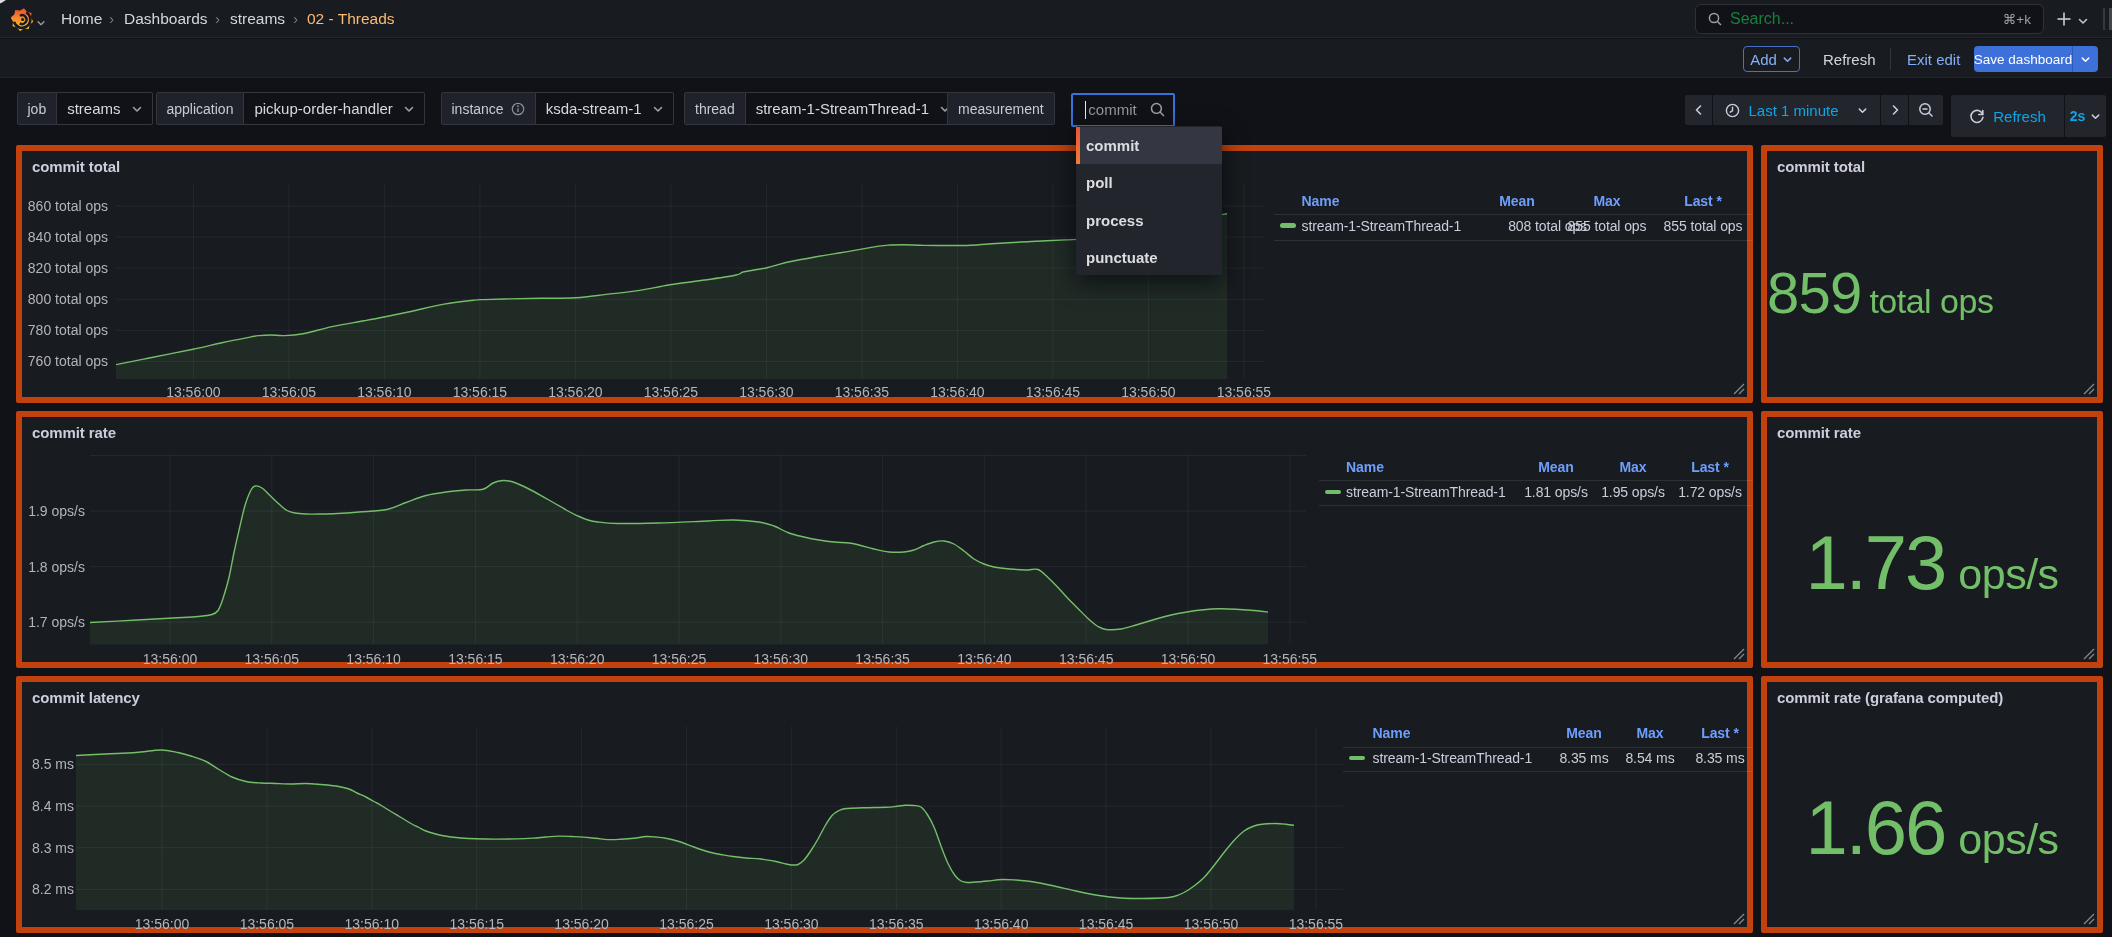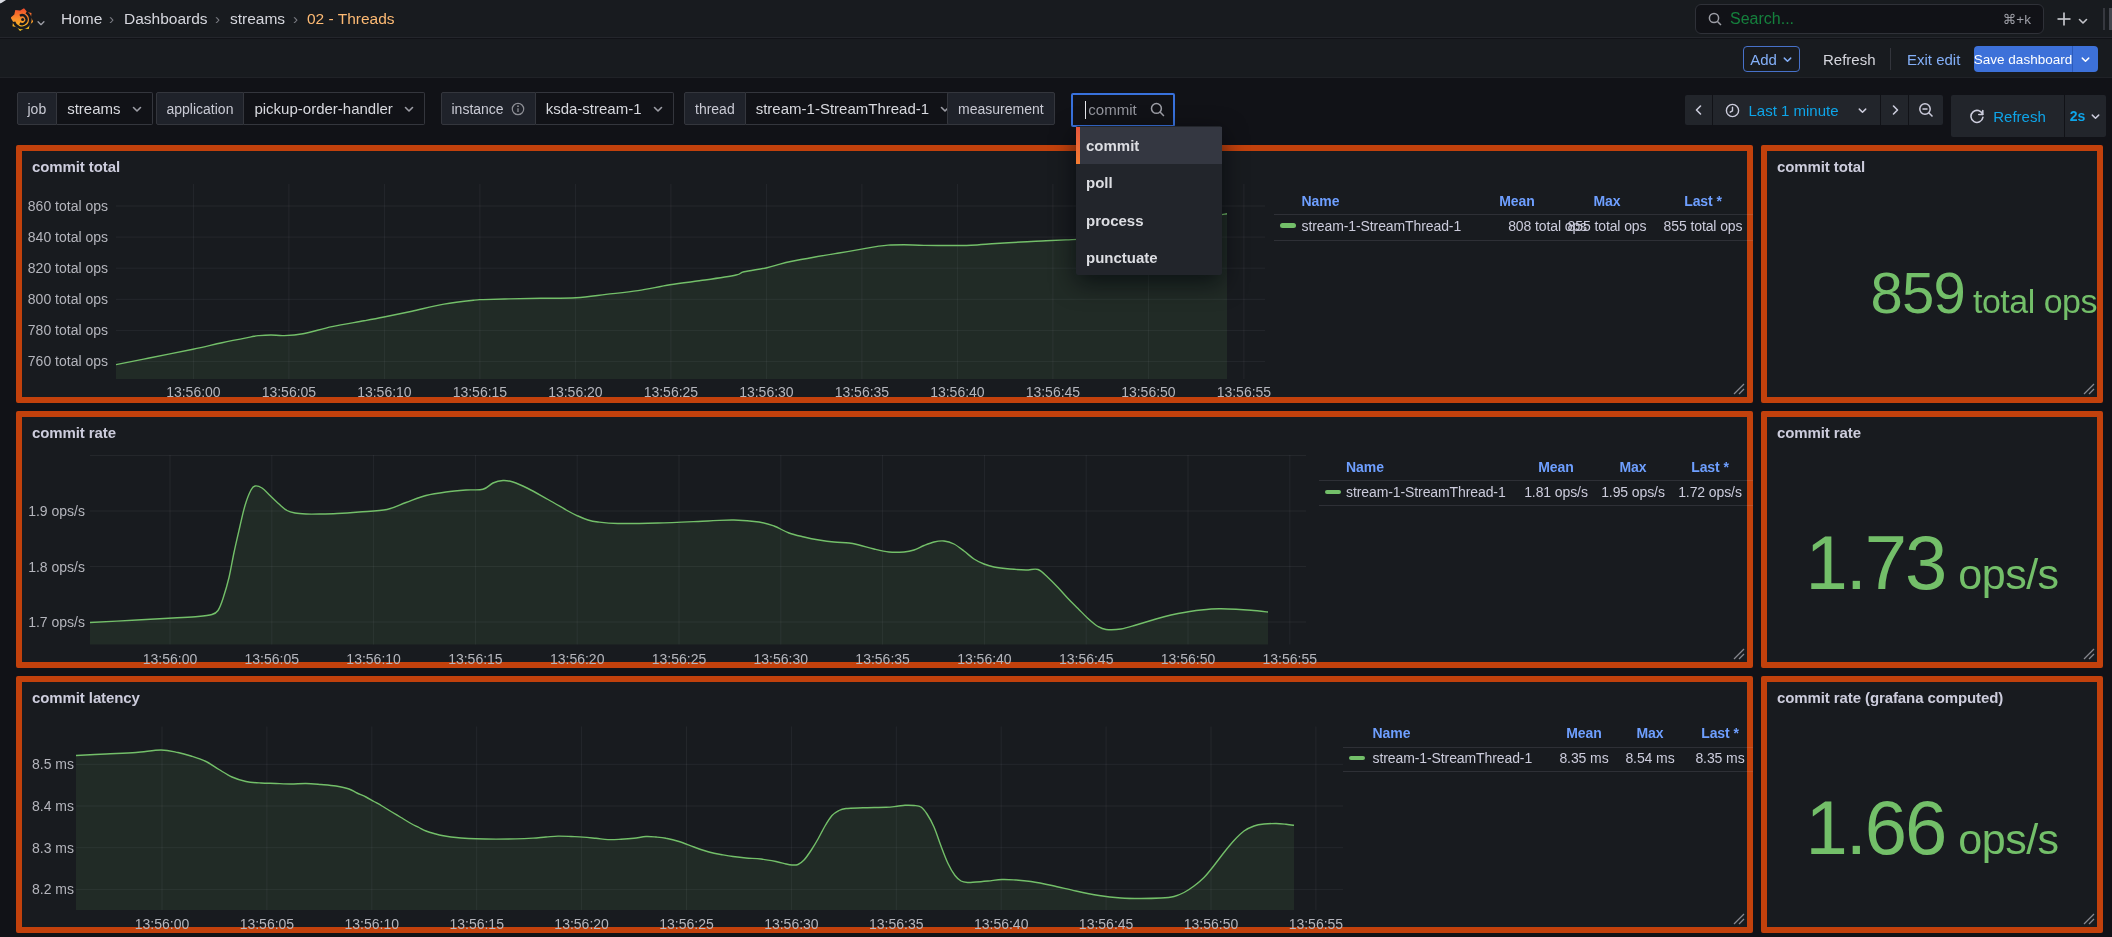--- a/index.html
+++ b/index.html
@@ -312,21 +312,21 @@
     <div class="lgt" style="left:1492px;top:76.5px;width:140px;text-align:center">8.35 ms</div>
     <div class="lgt" style="left:1558px;top:76.5px;width:140px;text-align:center">8.54 ms</div>
     <div class="lgt" style="left:1628px;top:76.5px;width:140px;text-align:center">8.35 ms</div>
 <svg style="position:absolute;right:2px;bottom:2px" width="12" height="12" viewBox="0 0 12 12">
       <line x1="11" y1="1" x2="1" y2="11" stroke="#87888f" stroke-width="1.3"></line>
       <line x1="11" y1="6" x2="6" y2="11" stroke="#87888f" stroke-width="1.3"></line>
     </svg>
 </div>
 <div class="panel" style="left:1761px;top:145px;width:342px;height:257.5px">
     <div class="ptitle">commit total</div>
-    <div style="position:absolute;left:0;top:141.5px;width:100%;text-align:right;color:#73bf69;white-space:nowrap"><span style="font-size:58px;letter-spacing:-0.8px;font-weight:500;line-height:0">859</span><span style="display:inline-block;width:8px"></span><span style="font-size:34px;letter-spacing:-0.5px;font-weight:500;line-height:0">total ops</span></div>
+    <div style="position:absolute;left:0;top:141.5px;width:100%;text-align:left;color:#73bf69;white-space:nowrap"><span style="font-size:58px;letter-spacing:-0.8px;font-weight:500;line-height:0">859</span><span style="display:inline-block;width:8px"></span><span style="font-size:34px;letter-spacing:-0.5px;font-weight:500;line-height:0">total ops</span></div>
     <svg style="position:absolute;right:2px;bottom:2px" width="12" height="12" viewBox="0 0 12 12">
       <line x1="11" y1="1" x2="1" y2="11" stroke="#87888f" stroke-width="1.3"></line>
       <line x1="11" y1="6" x2="6" y2="11" stroke="#87888f" stroke-width="1.3"></line>
     </svg>
   </div>
 <div class="panel" style="left:1761px;top:410.5px;width:342px;height:257px">
     <div class="ptitle">commit rate</div>
     <div style="position:absolute;left:0;top:146.5px;width:100%;text-align:center;color:#73bf69;white-space:nowrap"><span style="font-size:76px;letter-spacing:-2px;font-weight:500;line-height:0">1.73</span><span style="display:inline-block;width:13px"></span><span style="font-size:43px;letter-spacing:-0.5px;font-weight:500;line-height:0">ops/s</span></div>
     <svg style="position:absolute;right:2px;bottom:2px" width="12" height="12" viewBox="0 0 12 12">
       <line x1="11" y1="1" x2="1" y2="11" stroke="#87888f" stroke-width="1.3"></line>

